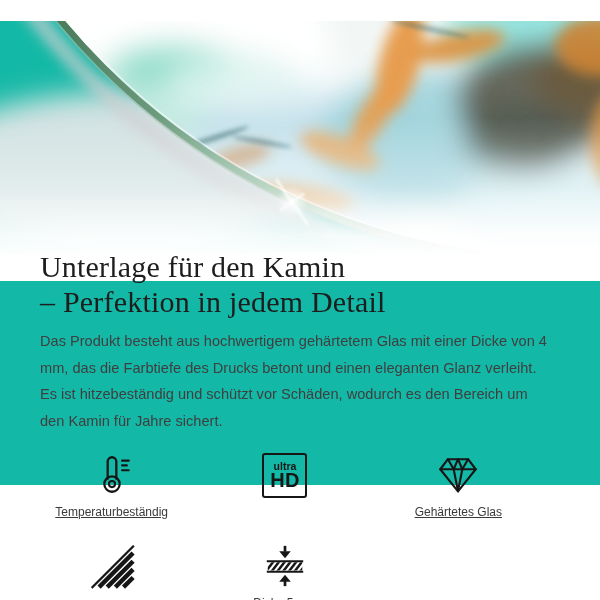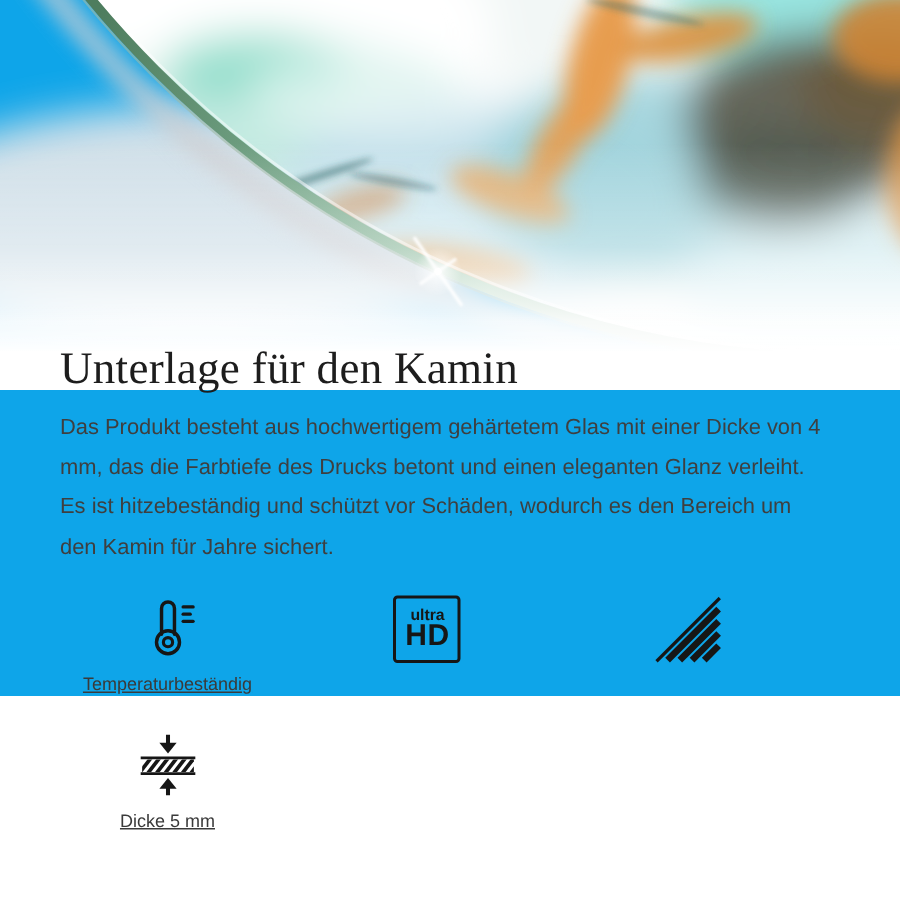--- a/index.html
+++ b/index.html
@@ -1,21 +1,21 @@
 <!DOCTYPE html>
 <html><head>
 <meta charset="utf-8">
 <style>
   html,body{margin:0;padding:0;}
   body{
     width:600px;height:600px;background:#ffffff;overflow:hidden;
     font-family:"Liberation Sans",sans-serif;
     -webkit-font-smoothing:antialiased;
   }
-  .page{position:relative;width:600px;height:464px;background:#0ea5e9;}
+  .page{position:relative;width:600px;height:464px;background:#14b8a6;margin-top:21px;}
   .hero-svg{position:absolute;top:0;left:0;display:block;}
   .content{position:relative;padding:228px 40px 0 40px;box-sizing:border-box;width:600px;}
   .headline{
     margin:0;font-family:"Liberation Serif",serif;font-weight:400;
     font-size:30px;line-height:35px;color:#1d1d1d;letter-spacing:0.2px;
   }
   .intro{
     margin:9px 0 0 0;width:512px;
     font-size:14.6px;line-height:26.5px;color:#3f3f3f;
   }
@@ -138,20 +138,21 @@
       <circle cx="0" cy="0" r="2.4" fill="#ffffff"></circle>
     </g>
 
     <rect x="0" y="90" width="600" height="170" fill="url(#fadeG)"></rect>
     <rect x="0" y="234" width="600" height="26" fill="#ffffff"></rect>
   </svg>
 
   <div class="content">
     <h1 class="headline">
       <span>Unterlage für den Kamin</span><br>
+      <span>– Perfektion in jedem Detail</span>
     </h1>
 
     <p class="intro">Das Produkt besteht aus hochwertigem gehärtetem Glas mit einer Dicke von 4 mm, das die Farbtiefe des Drucks betont und einen eleganten Glanz verleiht. Es ist hitzebeständig und schützt vor Schäden, wodurch es den Bereich um den Kamin für Jahre sichert.</p>
 
     <div class="features">
 
       <div class="feature">
         <div class="icon-box">
           <svg class="ic" width="46" height="46" viewBox="0 0 48 48">
             <g fill="none" stroke="#161616" stroke-width="2.4" stroke-linecap="round">
@@ -170,20 +171,34 @@
       <div class="feature">
         <div class="icon-box">
           <div class="uhd-box">
             <span class="uhd-top">ultra</span>
             <span class="uhd-bottom">HD</span>
           </div>
         </div>
       </div>
 
 
+      <div class="feature">
+        <div class="icon-box">
+          <svg class="ic" width="46" height="46" viewBox="0 0 48 48">
+            <g fill="none" stroke="#161616" stroke-width="2.2" stroke-linecap="round" stroke-linejoin="round">
+              <path d="M13.5 7.5 H34.5 L42.5 18 L24 41 L5.5 18 Z"></path>
+              <path d="M5.5 18 H42.5"></path>
+              <path d="M13.5 7.5 L19.5 18 L24 41"></path>
+              <path d="M34.5 7.5 L28.5 18 L24 41"></path>
+              <path d="M19.5 18 L24 7.5 L28.5 18"></path>
+            </g>
+          </svg>
+        </div>
+        <span class="label">Gehärtetes Glas</span>
+      </div>
 
       <div class="feature">
         <div class="icon-box">
           <svg class="ic" width="46" height="46" viewBox="0 0 48 48">
             <clipPath id="triClip">
                 <path d="M0 48 L48 0 L48 48 Z"></path>
               </clipPath>
             <g clip-path="url(#triClip)" stroke="#161616" stroke-width="4.6">
               <line x1="2" y1="46" x2="46" y2="2"></line>
               <line x1="10.5" y1="46" x2="46" y2="10.5"></line>

